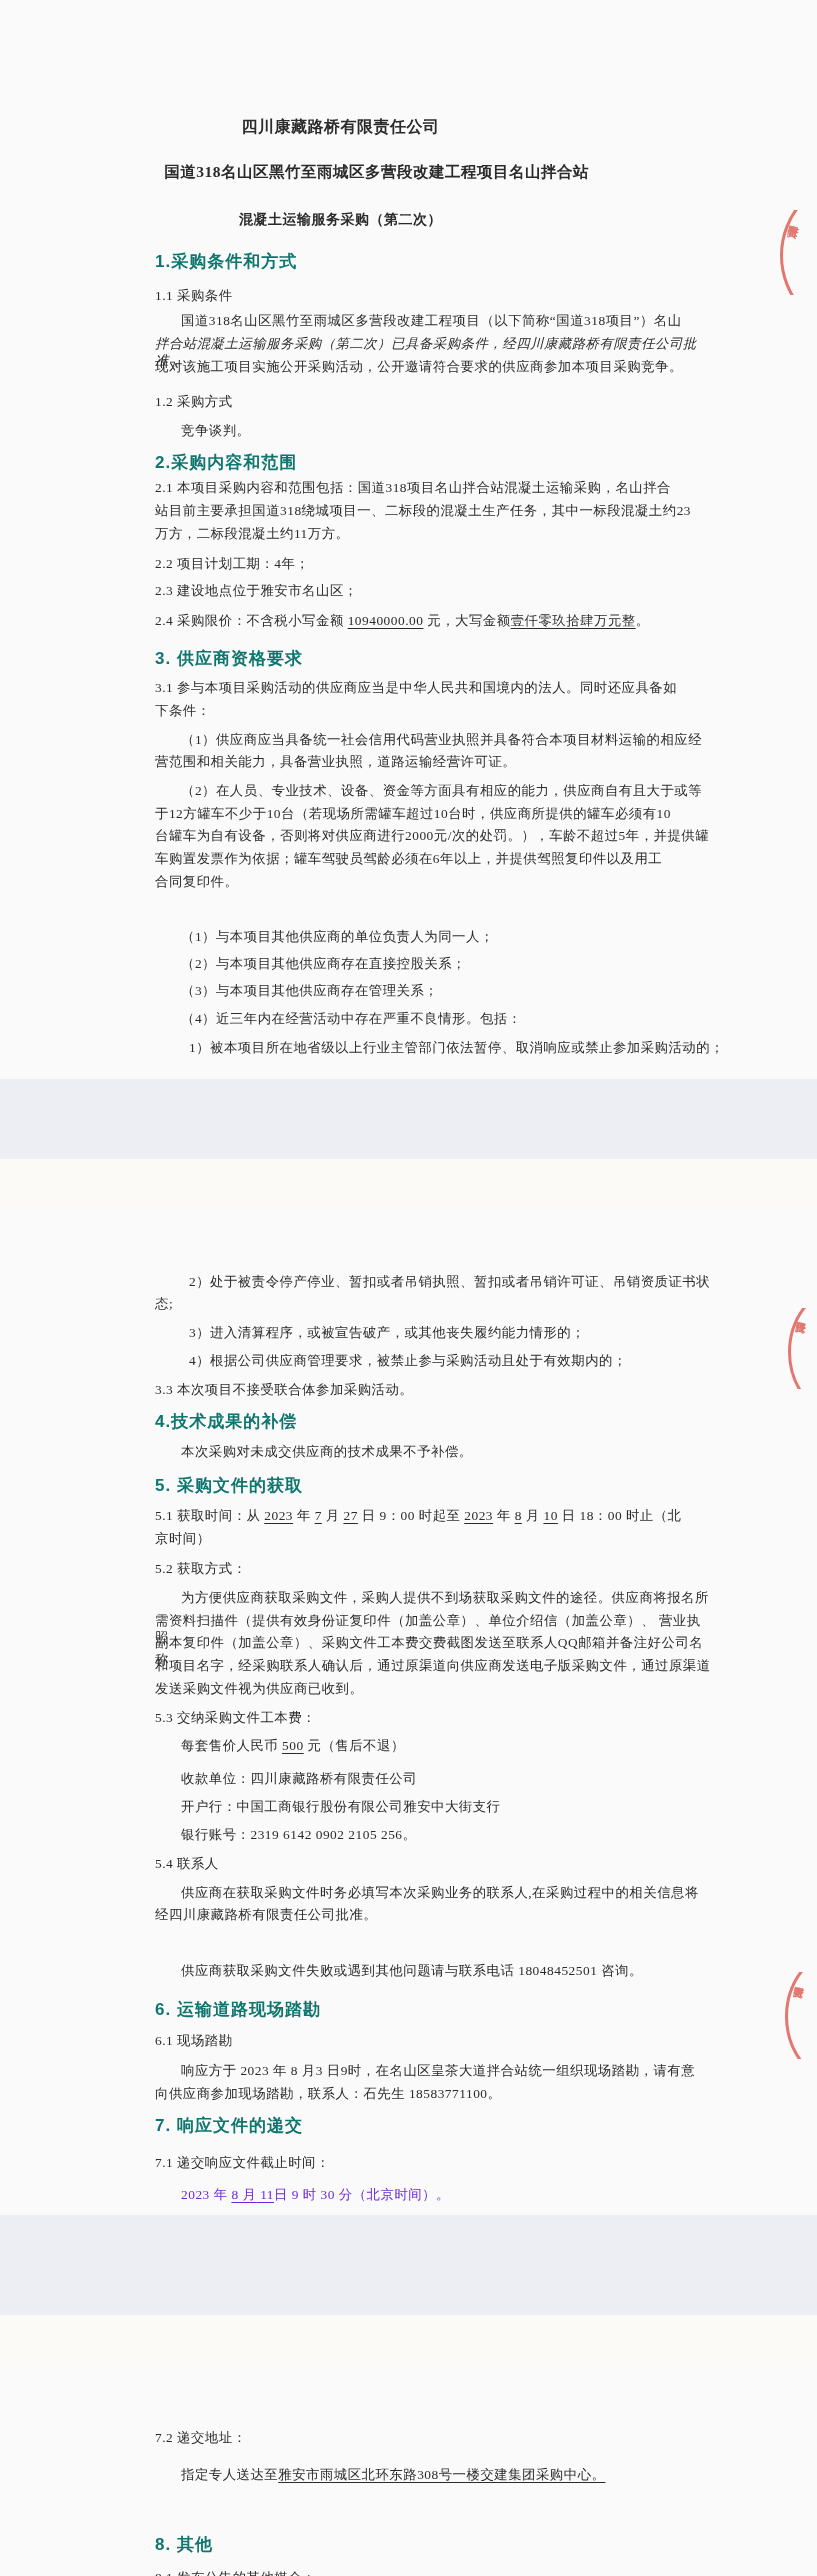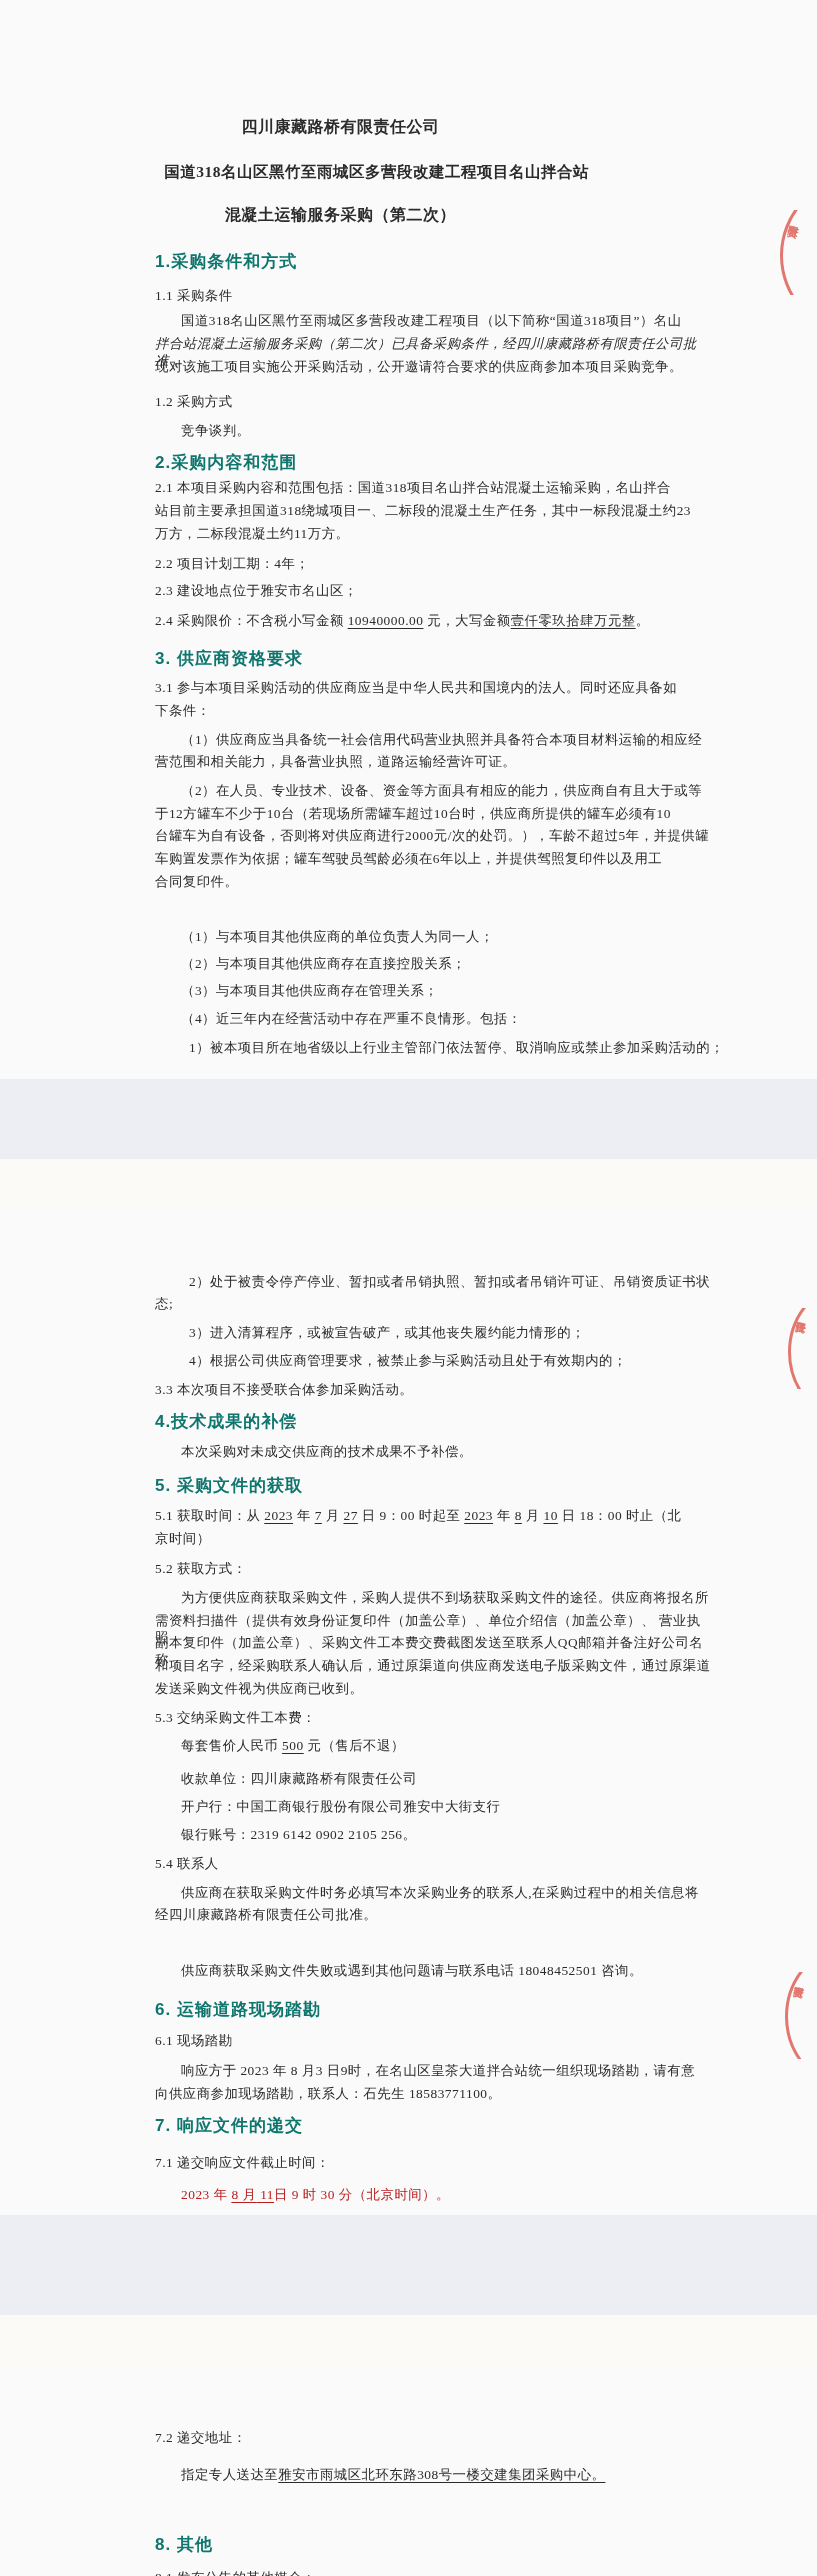--- a/index.html
+++ b/index.html
@@ -9,21 +9,21 @@
   .strip1{top:1159px;height:46px;background:#fbfaf7;}
   .band2{top:2215px;height:100px;background:#eceef3;}
   .strip2{top:2316px;height:49px;background:#fbfaf7;}
   .content{position:absolute;left:0;top:0;width:818px;height:3468px;z-index:3;}
   .line{position:absolute;font-family:"Liberation Serif","DejaVu Serif",serif;
         font-size:13.4px;line-height:1.3;letter-spacing:0.5px;color:#2b2b2b;white-space:pre-wrap;}
   .line.h{font-family:"Liberation Sans","DejaVu Sans",sans-serif;font-weight:700;
           font-size:17px;color:#0f766e;letter-spacing:1px;}
   .line.b{font-weight:700;}
   .line.c{text-align:center;}
-  .line.red{color:#b91c1c;}
+  .line.red{color:#6d28d9;}
   .u{text-decoration:underline;text-decoration-thickness:0.8px;text-underline-offset:3.1px;}
   
   .frag{position:absolute;overflow:hidden;z-index:5;opacity:.72;}
   .frag-circle{position:absolute;border:3.6px solid #d9453a;border-radius:50%;}
   .frag-text{position:absolute;writing-mode:vertical-rl;color:#d9453a;font-weight:700;
              font-family:"Liberation Serif","DejaVu Serif",serif;}
   .fragA{left:769px;top:210px;width:49px;height:85px;}
   .fragA .frag-circle{width:155px;height:155px;left:11.3px;top:-35px;}
   .fragA .frag-text{left:20.6px;top:7.7px;font-size:10.8px;transform:rotate(14deg);}
   .fragB{left:775px;top:1308px;width:42px;height:81px;}
@@ -38,21 +38,21 @@
 
 <div class="canvas">
   <div class="band band1"></div>
   <div class="band strip1"></div>
   <div class="band band2"></div>
   <div class="band strip2"></div>
 
   <div class="content" id="doc-content">
       <div class="line c b" style="top: 117px; left: 57px; width: 567px; font-size: 16px;"><span>四川康藏路桥有限责任公司</span></div>
       <div class="line c b" style="top: 162px; left: 93px; width: 567px; font-size: 15.5px;"><span>国道318名山区黑竹至雨城区多营段改建工程项目名山拌合站</span></div>
-      <div class="line c b" style="top: 205px; left: 57px; width: 567px; font-size: 16px;"><span>混凝土运输服务采购（第二次）</span></div>
+      <div class="line c b" style="top: 211px; left: 57px; width: 567px; font-size: 14px;"><span>混凝土运输服务采购（第二次）</span></div>
       <div class="line h" style="top: 251px; left: 155px; width: 559px;"><span>1.采购条件和方式</span></div>
       <div class="line" style="top: 287px; left: 155px; width: 559px;"><span>1.1 采购条件</span></div>
       <div class="line" style="top: 312px; left: 181px; width: 559px;"><span>国道318名山区黑竹至雨城区多营段改建工程项目（以下简称“国道318项目”）名山</span></div>
       <div class="line" style="top: 335px; left: 155px; width: 559px; font-style: italic;"><span>拌合站混凝土运输服务采购（第二次）已具备采购条件，经四川康藏路桥有限责任公司批准，</span></div>
       <div class="line" style="top: 358px; left: 155px; width: 559px;"><span>现对该施工项目实施公开采购活动，公开邀请符合要求的供应商参加本项目采购竞争。</span></div>
       <div class="line" style="top: 393px; left: 155px; width: 559px;"><span>1.2 采购方式</span></div>
       <div class="line" style="top: 422px; left: 181px; width: 559px;"><span>竞争谈判。</span></div>
       <div class="line h" style="top: 452px; left: 155px; width: 559px;"><span>2.采购内容和范围</span></div>
       <div class="line" style="top: 479px; left: 155px; width: 559px;"><span>2.1 本项目采购内容和范围包括：国道318项目名山拌合站混凝土运输采购，名山拌合</span></div>
       <div class="line" style="top: 502px; left: 155px; width: 559px;"><span>站目前主要承担国道318绕城项目一、二标段的混凝土生产任务，其中一标段混凝土约23</span></div>

